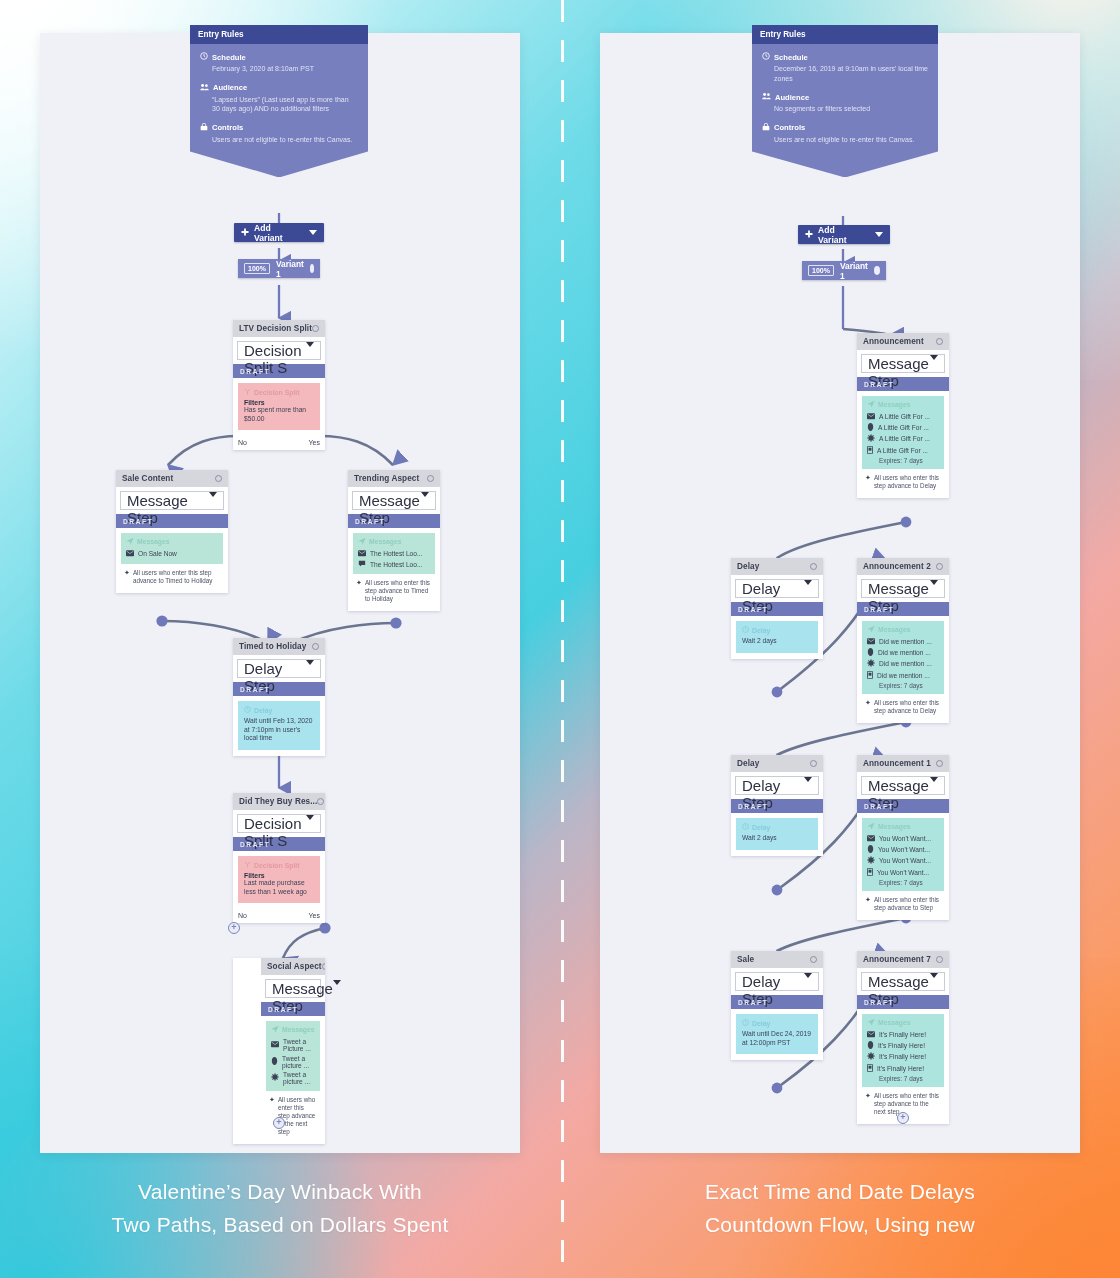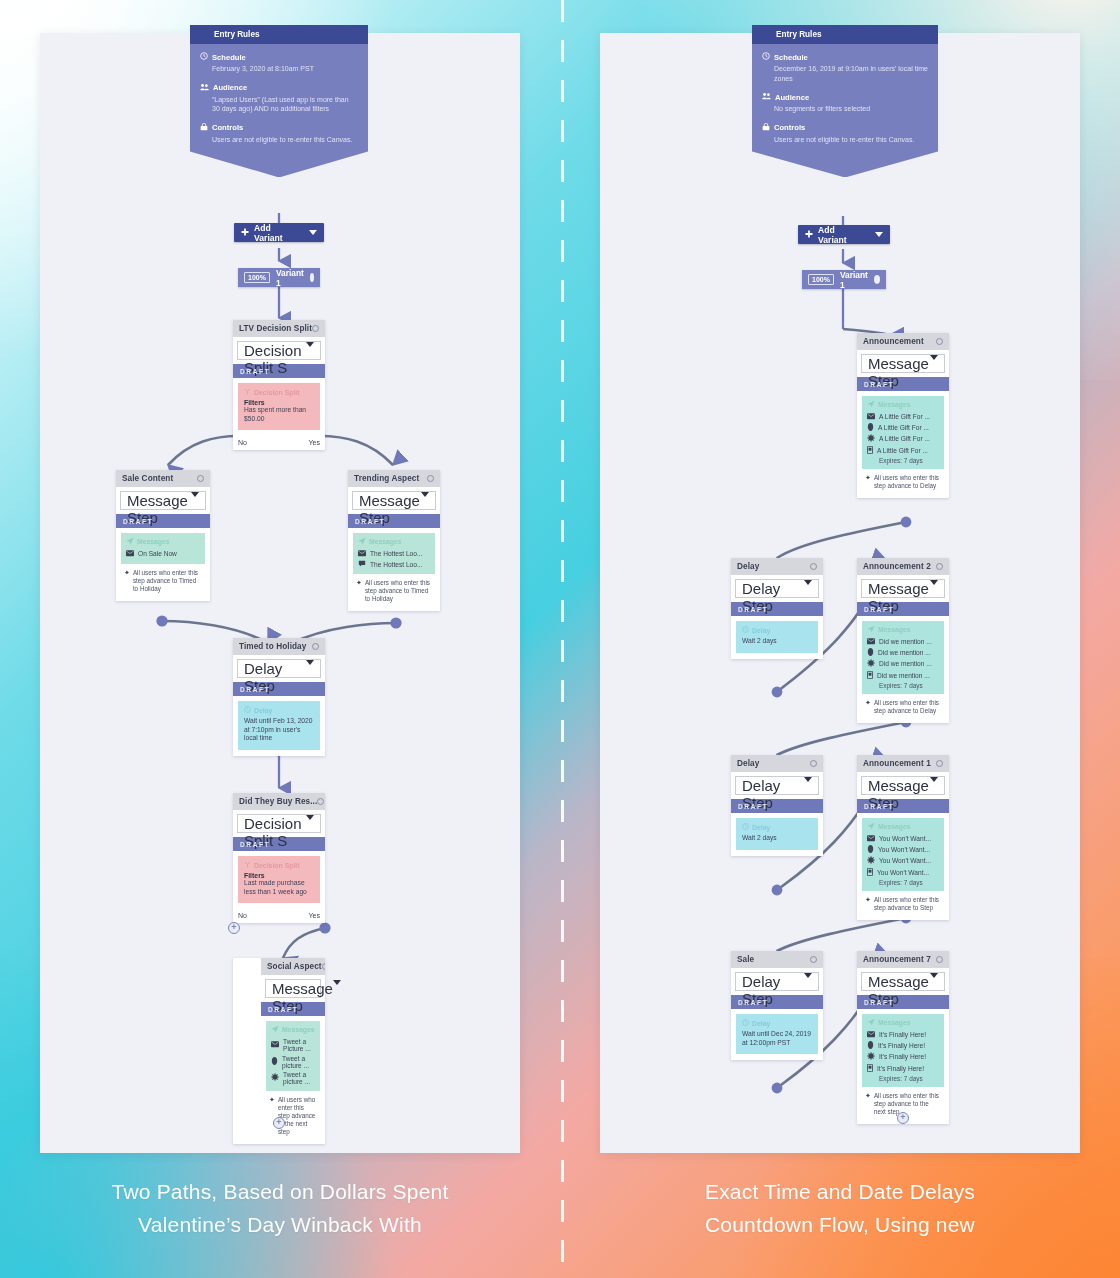--- a/index.html
+++ b/index.html
@@ -97,37 +97,36 @@
   .advance .star { color: #3d4356; font-size: 7px; line-height: 8px; }
 
   .yesno { display: flex; justify-content: space-between; font-size: 7px; color: #3d4356; padding: 3px 5px 4px; }
 
   
   .entry {
     position: absolute; background: #787fbe; color: #ffffff;
     clip-path: polygon(0 0, 100% 0, 100% 83%, 50% 100%, 0 83%);
     padding-bottom: 22px;
   }
-  .entry-hd { background: #3c4a96; font-size: 8.2px; font-weight: bold; padding: 5px 24px; }
+  .entry-hd { background: #3c4a96; font-size: 8.2px; font-weight: bold; padding: 5px 8px; }
   .entry-body { padding: 8px 10px 2px; }
   .entry-sec { margin-bottom: 9px; }
   .entry-sec-t { font-size: 7.6px; font-weight: bold; display: flex; gap: 4px; align-items: center; color: #fff; }
   .entry-sec-b { font-size: 7px; color: #dfe2f4; line-height: 9.6px; padding-left: 12px; padding-top: 2px; }
 
   .addvar {
     position: absolute; background: #3c4a96; color: #ffffff;
     height: 19px; display: flex; align-items: center; font-size: 8.6px; font-weight: bold;
     padding: 0 7px; gap: 5px; border-radius: 1px; box-shadow: 0 1px 2px rgba(40,40,80,.3);
   }
   .addvar .sep { flex: 1; }
   .variant {
     position: absolute; background: #787fbe; color: #ffffff; height: 19px;
     display: flex; align-items: center; gap: 6px; padding: 0 6px; font-size: 8.4px; font-weight: bold;
     box-shadow: 0 1px 2px rgba(40,40,80,.25);
-    margin-top: 9px;
   }
   .pct { border: 1px solid #dfe2f4; font-size: 7px; padding: 1px 3px; border-radius: 1px; }
   .dotbtn { width: 9px; height: 9px; border-radius: 50%; background: #eceefb; }
 
   .plusnode {
     position: absolute; width: 12px; height: 12px; border-radius: 50%;
     background: #e9ecf5; border: 1.6px solid #7d85c0; color: #7d85c0;
     font-size: 9px; line-height: 9px; text-align: center; font-weight: bold;
   }
   svg.links { position: absolute; left: 0; top: 0; width: 480px; height: 1120px; overflow: visible; }
@@ -260,21 +259,21 @@
           <div class="filt-label">Filters</div>
           <div class="filt-text">Has spent more than $50.00</div>
         </div>
       </div>
       <div class="yesno">
         <span>No</span>
         <span>Yes</span>
       </div>
     </div>
 
-    <div class="node" style="left:76px; top:437px; width:94px;">
+    <div class="node" style="left:76px; top:437px; width:112px;">
       <div class="node-hd">
         <span>Sale Content</span>
         <span class="gear"></span>
       </div>
       <div class="node-sel">
         <span>Message Step</span>
         <span class="caret"></span>
       </div>
       <div class="node-draft">DRAFT</div>
       <div class="body">
@@ -888,19 +887,19 @@
           <span>All users who enter this step advance to the next step</span>
         </div>
       </div>
     </div>
     <div class="plusnode" style="left:297px; top:1079px;">+</div>
 
   </div>
 </div>
 
 <div class="caption caption-left">
+  <div>Valentine’s Day Winback With</div>
   <div>Two Paths, Based on Dollars Spent</div>
-  <div>Valentine’s Day Winback With</div>
 </div>
 <div class="caption caption-right">
   <div>Exact Time and Date Delays</div>
   <div>Countdown Flow, Using new</div>
 </div>
 
 </body></html>

